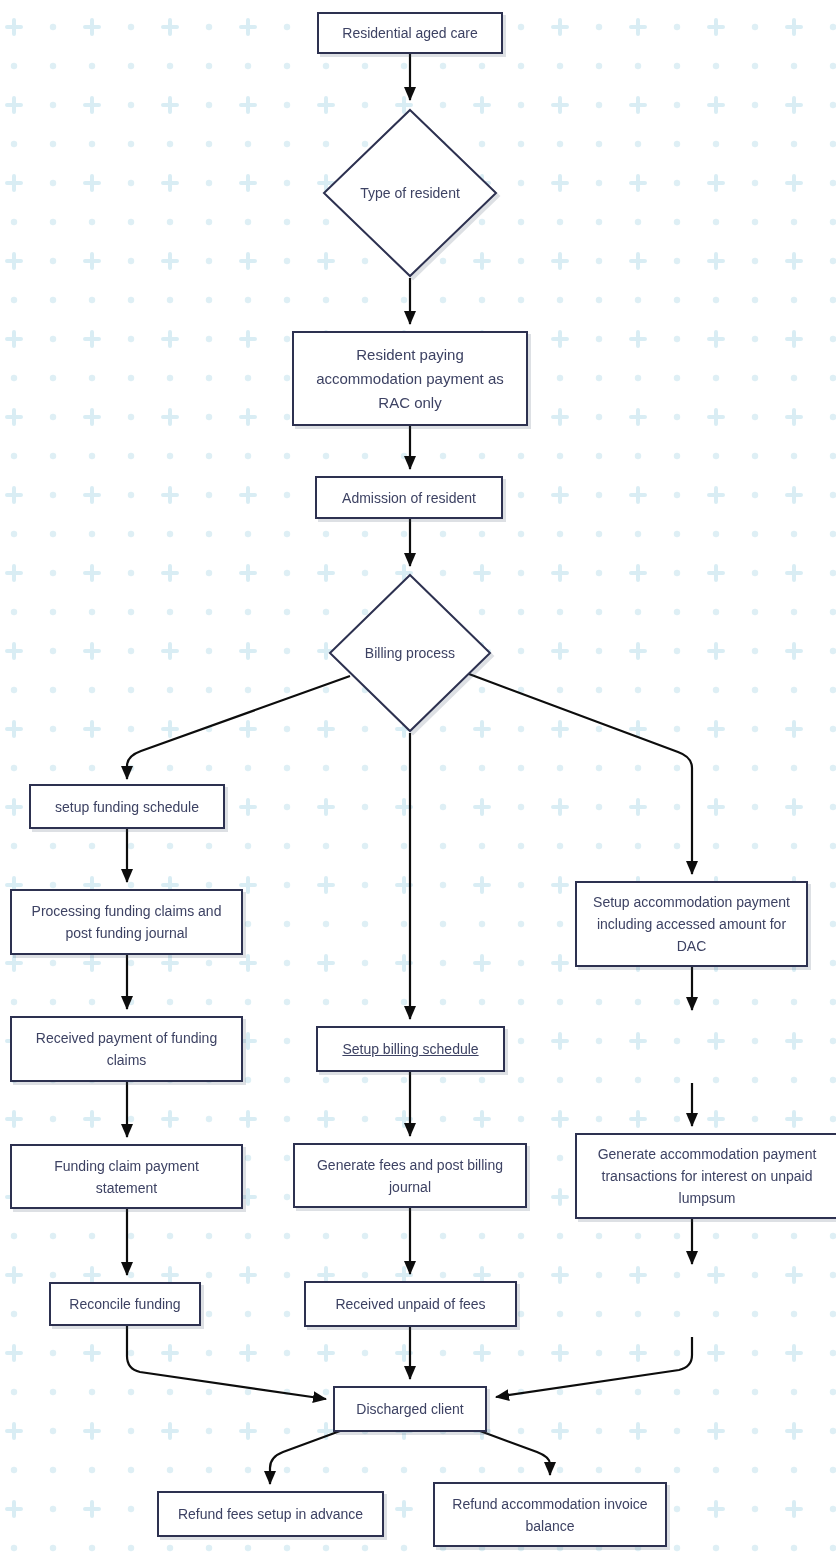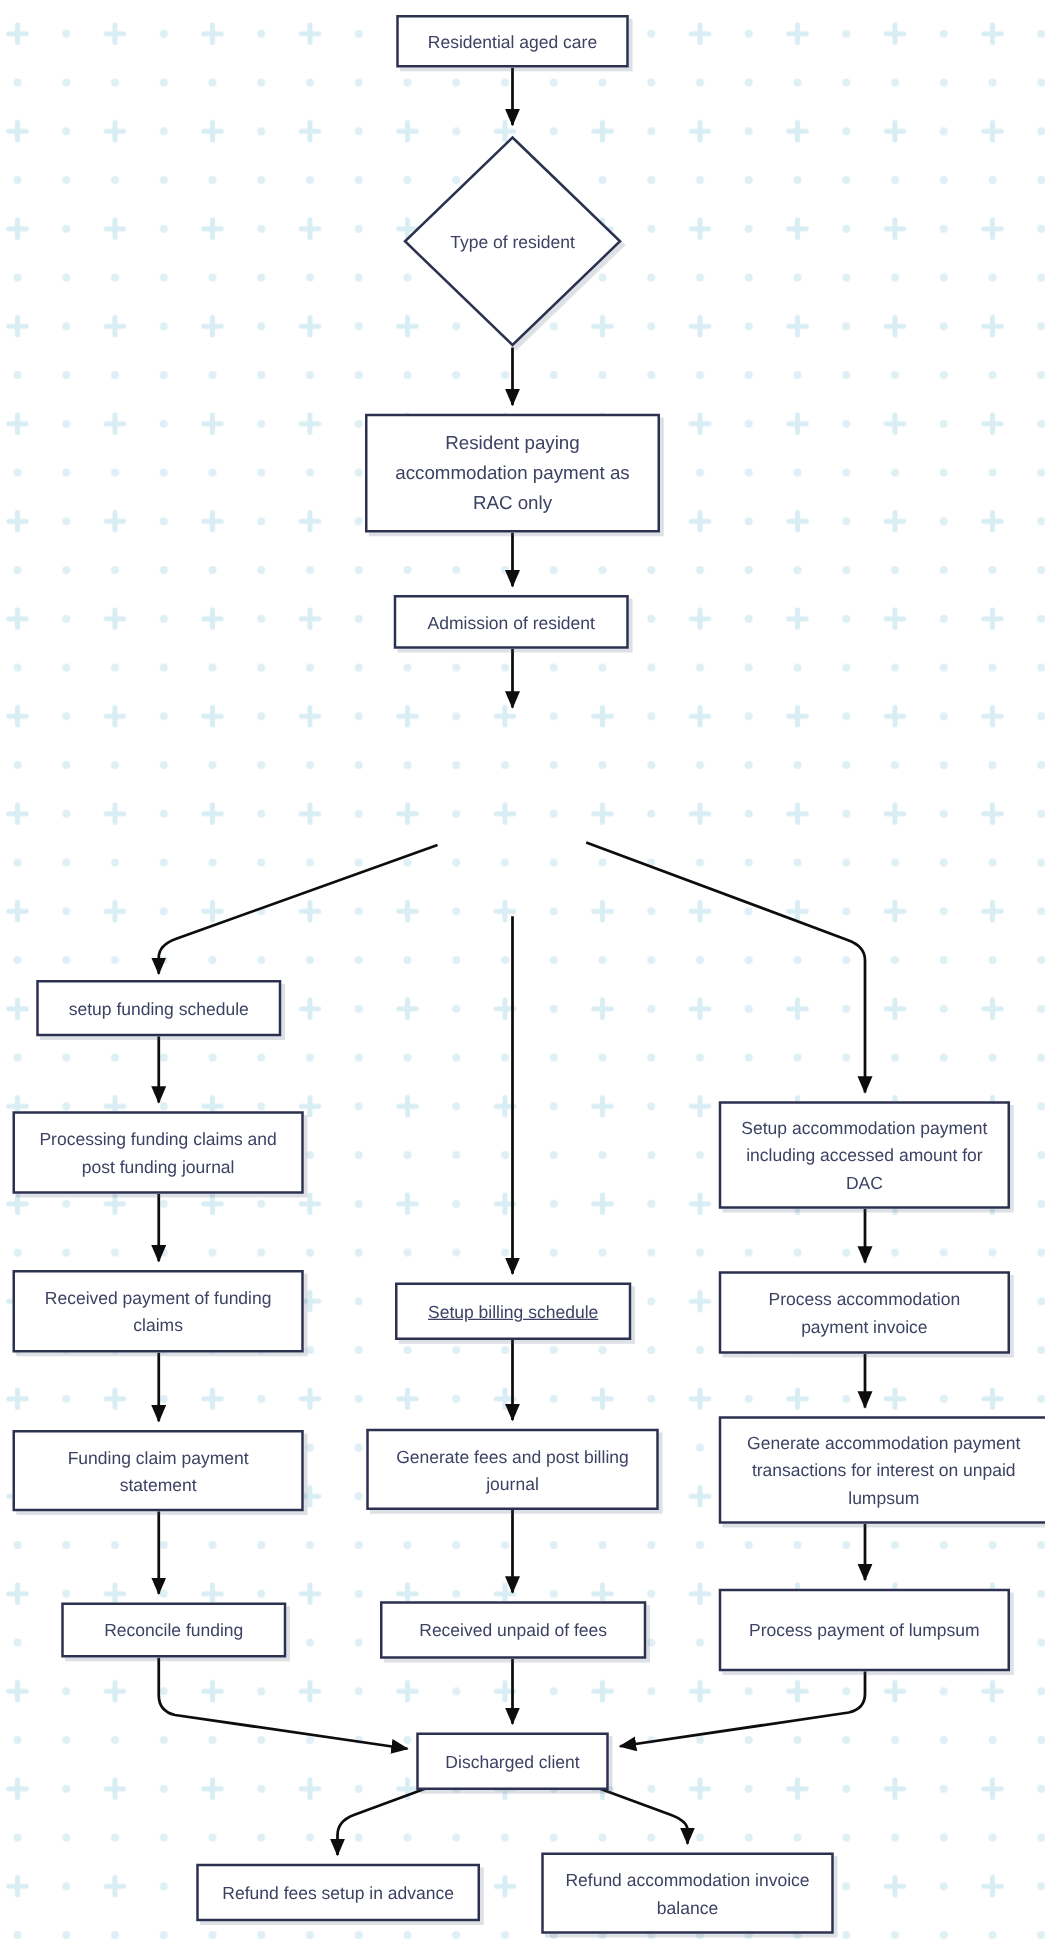--- a/index.html
+++ b/index.html
@@ -95,68 +95,68 @@
   </div>
 
   <div class="node big" style="left:292px;top:331px;width:236px;height:95px;">
     <span>Resident paying accommodation payment as RAC only</span>
   </div>
 
   <div class="node" style="left:315px;top:476px;width:188px;height:43px;">
     <span>Admission of resident</span>
   </div>
 
+  <div class="diamond" style="left:328px;top:573px;width:164px;height:160px;">
+    <svg width="164" height="160">
+      <polygon points="82,2 162,80 82,158 2,80" fill="#ffffff" stroke="#2d3150" stroke-width="2"></polygon>
+    </svg>
+    <span>Billing process</span>
+  </div>
 
   <div class="node" style="left:29px;top:784px;width:196px;height:45px;">
     <span>setup funding schedule</span>
   </div>
 
   <div class="node" style="left:10px;top:889px;width:233px;height:66px;">
     <span>Processing funding claims and post funding journal</span>
   </div>
 
   <div class="node" style="left:10px;top:1016px;width:233px;height:66px;">
     <span>Received payment of funding claims</span>
   </div>
 
   <div class="node" style="left:10px;top:1144px;width:233px;height:65px;">
     <span>Funding claim payment statement</span>
   </div>
 
-  <div class="node" style="left:49px;top:1282px;width:180px;height:44px;">
+  <div class="node" style="left:49px;top:1282px;width:152px;height:44px;">
     <span>Reconcile funding</span>
   </div>
 
   <div class="node" style="left:316px;top:1026px;width:189px;height:46px;text-decoration:underline;">
     <span>Setup billing schedule</span>
   </div>
 
   <div class="node" style="left:293px;top:1143px;width:234px;height:65px;">
     <span>Generate fees and post billing journal</span>
   </div>
 
   <div class="node" style="left:304px;top:1281px;width:213px;height:46px;">
     <span>Received unpaid of fees</span>
   </div>
 
   <div class="node" style="left:575px;top:881px;width:233px;height:86px;">
     <span>Setup accommodation payment including accessed amount for DAC</span>
   </div>
 
-  <div class="node" style="left:575px;top:1017px;width:233px;height:66px;">
-    <span>Process accommodation payment invoice</span>
-  </div>
 
   <div class="node" style="left:575px;top:1133px;width:264px;height:86px;">
     <span>Generate accommodation payment transactions for interest on unpaid lumpsum</span>
   </div>
 
-  <div class="node" style="left:575px;top:1271px;width:233px;height:66px;">
-    <span>Process payment of lumpsum</span>
-  </div>
 
   <div class="node" style="left:333px;top:1386px;width:154px;height:46px;text-align:center;">
     <span>Discharged client</span>
   </div>
 
   <div class="node" style="left:157px;top:1491px;width:227px;height:46px;">
     <span>Refund fees setup in advance</span>
   </div>
 
   <div class="node" style="left:433px;top:1482px;width:234px;height:65px;">

